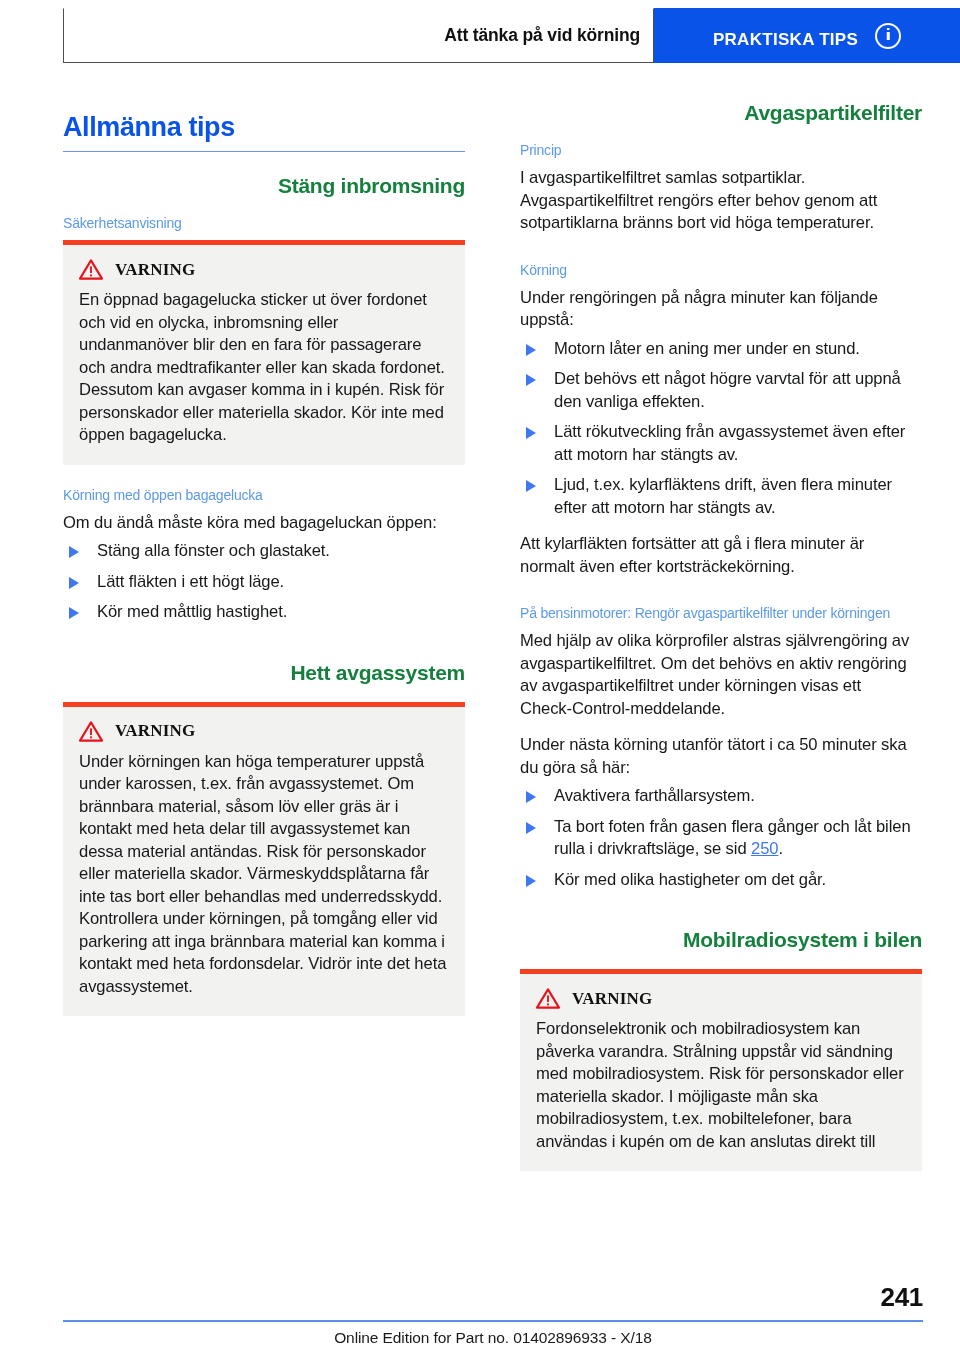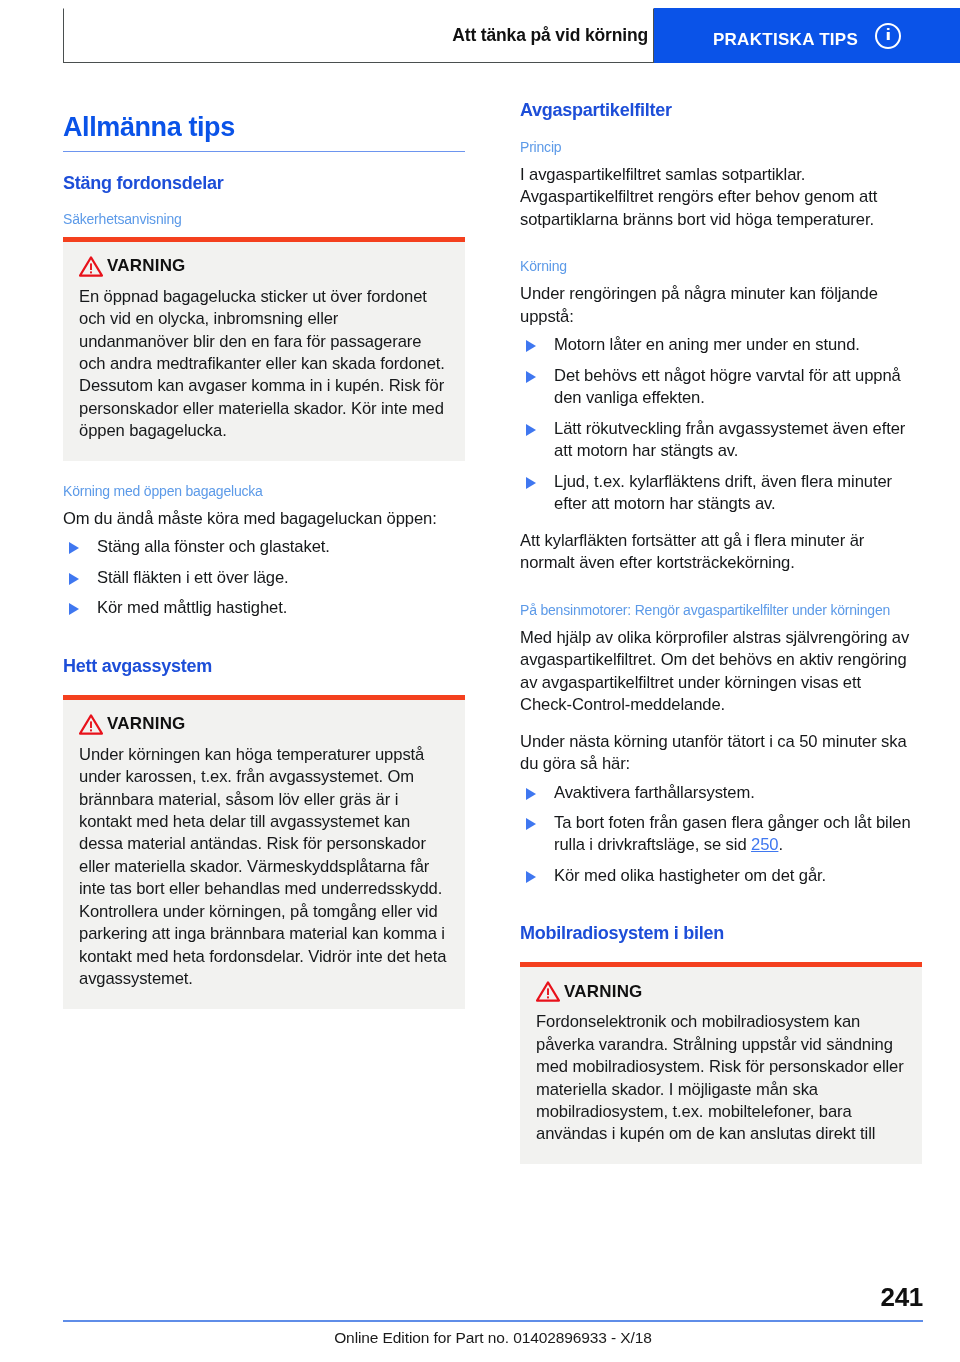--- a/index.html
+++ b/index.html
@@ -28,21 +28,21 @@
   }
   .header-chapter {
     flex: 1 1 auto;
     border: 1.5px solid #4a4f4f;
     border-top-color: #ffffff;
     border-left-color: #4a4f4f;
     box-sizing: border-box;
     display: flex;
     align-items: center;
     justify-content: flex-end;
-    padding-right: 5px;
+    padding-right: 13px;
     background: #ffffff;
   }
   .header-chapter-label {
     font-size: 17.5px;
     font-weight: 600;
     letter-spacing: -0.15px;
     color: #111111;
   }
   .header-section {
     flex: 0 0 306px;
@@ -111,26 +111,27 @@
     color: #0a53e8;
     letter-spacing: -0.4px;
     margin: 12px 0 7px 0;
     line-height: 1.18;
   }
   .h1-rule {
     border-bottom: 1.5px solid #6d95ef;
     margin-bottom: 21px;
   }
   .h2 {
-    font-size: 18px;
-    font-weight: 700;
-    color: #1d4ed8;
+    font-size: 21px;
+    font-weight: 700;
+    color: #15803d;
     letter-spacing: -0.25px;
     margin: 0 0 17px 0;
     line-height: 1.2;
+    text-align: right;
   }
   .h3 {
     font-size: 14px;
     font-weight: 400;
     color: #5c9ae8;
     letter-spacing: -0.2px;
     margin: 0 0 8px 0;
     line-height: 1.22;
   }
 
@@ -179,22 +180,23 @@
   .warnbox {
     background: #f2f2f0;
     border-top: 5px solid #f4401e;
     padding: 14px 16px 18px 16px;
     box-sizing: border-box;
     margin-bottom: 22px;
   }
   .warnbox-head {
     display: flex;
     align-items: center;
-    gap: 4px;
+    gap: 12px;
     margin-bottom: 9px;
+    font-family: Liberation Serif, serif;
   }
   .warn-tri {
     width: 24px;
     height: 21px;
     flex: 0 0 auto;
   }
   .warn-title {
     font-size: 17px;
     font-weight: 700;
     letter-spacing: 0.2px;
@@ -270,42 +272,42 @@
 </div>
 
 <div class="columns">
 
   <div class="col">
 
     <div class="h1-rule">
       <h1 class="h1">Allmänna tips</h1>
     </div>
 
-    <h2 class="h2">Stäng fordonsdelar</h2>
+    <h2 class="h2">Stäng inbromsning</h2>
 
     <h3 class="h3">Säkerhetsanvisning</h3>
 
     <div class="warnbox">
       <div class="warnbox-head">
         <svg class="warn-tri" viewBox="0 0 24 21">
           <path d="M12 1.4 L23 19.6 L1 19.6 Z" fill="none" stroke="#e8121b" stroke-width="2.1" stroke-linejoin="round"></path>
           <rect x="11.05" y="7.4" width="1.9" height="6.6" fill="#e8121b"></rect>
           <rect x="11.05" y="15.4" width="1.9" height="2.0" fill="#e8121b"></rect>
         </svg>
         <span class="warn-title">VARNING</span>
       </div>
       <p>En öppnad bagagelucka sticker ut över fordonet och vid en olycka, inbromsning eller undanmanöver blir den en fara för passagerare och andra medtrafikanter eller kan skada fordonet. Dessutom kan avgaser komma in i kupén. Risk för personskador eller materiella skador. Kör inte med öppen bagagelucka.</p>
     </div>
 
     <h3 class="h3">Körning med öppen bagagelucka</h3>
     <p class="body tight">Om du ändå måste köra med bagageluckan öppen:</p>
 
     <ul class="tri">
       <li><span class="tri-marker"></span><span>Stäng alla fönster och glastaket.</span></li>
-      <li><span class="tri-marker"></span><span>Ställ fläkten i ett över läge.</span></li>
+      <li><span class="tri-marker"></span><span>Lätt fläkten i ett högt läge.</span></li>
       <li><span class="tri-marker"></span><span>Kör med måttlig hastighet.</span></li>
     </ul>
 
     <div class="spacer-md"></div>
 
     <h2 class="h2">Hett avgassystem</h2>
 
     <div class="warnbox">
       <div class="warnbox-head">
         <svg class="warn-tri" viewBox="0 0 24 21">

